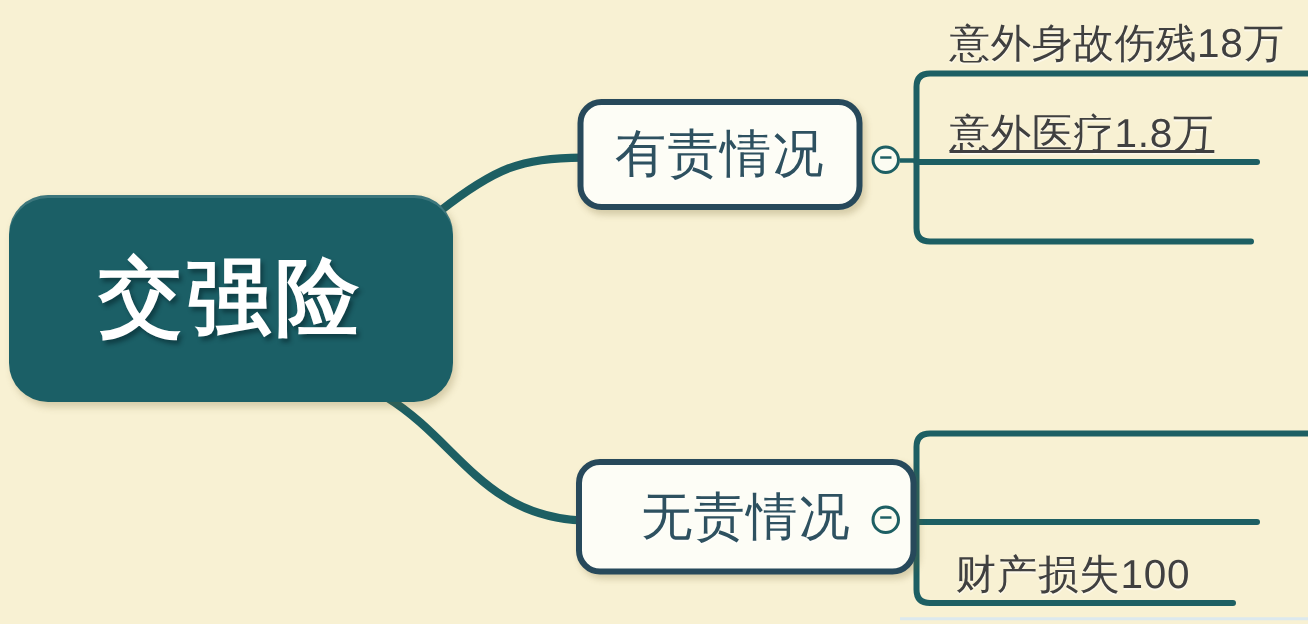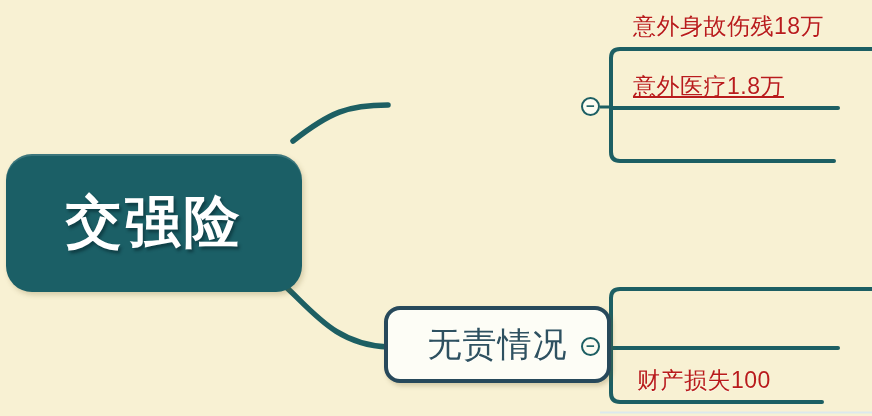--- a/index.html
+++ b/index.html
@@ -7,21 +7,20 @@
   #canvas{
     position:relative;width:872px;height:416px;overflow:hidden;
     background:#f8f1d3;
   }
   #connector-svg{position:absolute;left:0;top:0;z-index:1;}
   .node{position:absolute;box-sizing:border-box;display:flex;align-items:center;justify-content:center;z-index:2;}
   #root-node{
     left:6px;top:130px;width:296px;height:138px;
     background:#1b5f66;border-radius:26px;
     box-shadow:inset 0 2px 0 rgba(255,255,255,0.15), 2px 3px 5px rgba(110,95,45,0.25);
-    margin-top:24px;
   }
   #root-node .root-label{
     color:#ffffff;font-size:56px;font-weight:bold;letter-spacing:3px;
     text-shadow:2px 3px 3px rgba(0,25,30,0.45);
     white-space:nowrap;
   }
   .branch-node{
     background:#fdfdf6;border:4px solid #27495b;border-radius:16px;
     box-shadow:2px 3px 4px rgba(110,95,45,0.25);
   }
@@ -36,21 +35,21 @@
     background:#fcfcf2;border:2px solid #1d5f63;box-sizing:border-box;
     display:flex;align-items:center;justify-content:center;z-index:3;
   }
   #collapse-btn-top{left:581px;top:97px;}
   #collapse-btn-bottom{left:581px;top:337px;}
   .collapse-glyph{
     color:#1d5f63;font-size:15px;font-weight:bold;line-height:1;
     margin-top:-2px;
   }
   .leaf-label{
-    position:absolute;z-index:2;color:#b91c1c;font-size:23px;white-space:nowrap;
+    position:absolute;z-index:2;color:#404040;font-size:27px;white-space:nowrap;
     text-shadow:0 1px 0 rgba(255,255,255,0.5);letter-spacing:0.5px;
   }
   #leaf-top-1{left:633px;top:11px;}
   #leaf-top-2{left:633px;top:71px;text-decoration:underline;}
   #leaf-top-3{left:637px;top:126px;}
   #leaf-bottom-1{left:633px;top:251px;}
   #leaf-bottom-2{left:633px;top:310px;}
   #leaf-bottom-3{left:637px;top:365px;}
 </style>
 </head>
@@ -72,20 +71,23 @@
     <path d="M 611 348 L 838 348" fill="none" stroke-width="4" stroke-linecap="round" stroke="#1d5f63"></path>
     <path d="M 600 347 L 611 347" fill="none" stroke-width="3" stroke="#1d5f63"></path>
 
     <path d="M 600 412.5 L 874 412.5" fill="none" stroke-width="2" stroke="#dce9ee"></path>
   </svg>
 
   <div class="node" id="root-node">
     <span class="root-label">交强险</span>
   </div>
 
+  <div class="node branch-node" id="branch-node-top">
+    <span class="branch-label">有责情况</span>
+  </div>
 
   <div class="node branch-node" id="branch-node-bottom">
     <span class="branch-label">无责情况</span>
   </div>
 
   <div class="collapse-btn" id="collapse-btn-top">
     <span class="collapse-glyph">−</span>
   </div>
   <div class="collapse-btn" id="collapse-btn-bottom">
     <span class="collapse-glyph">−</span>

